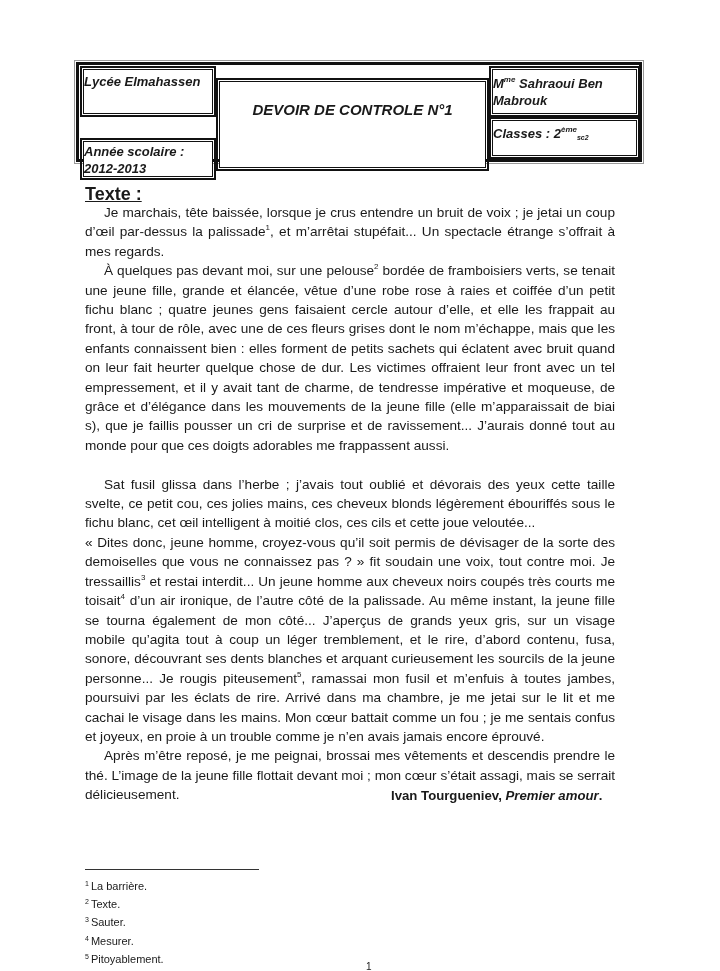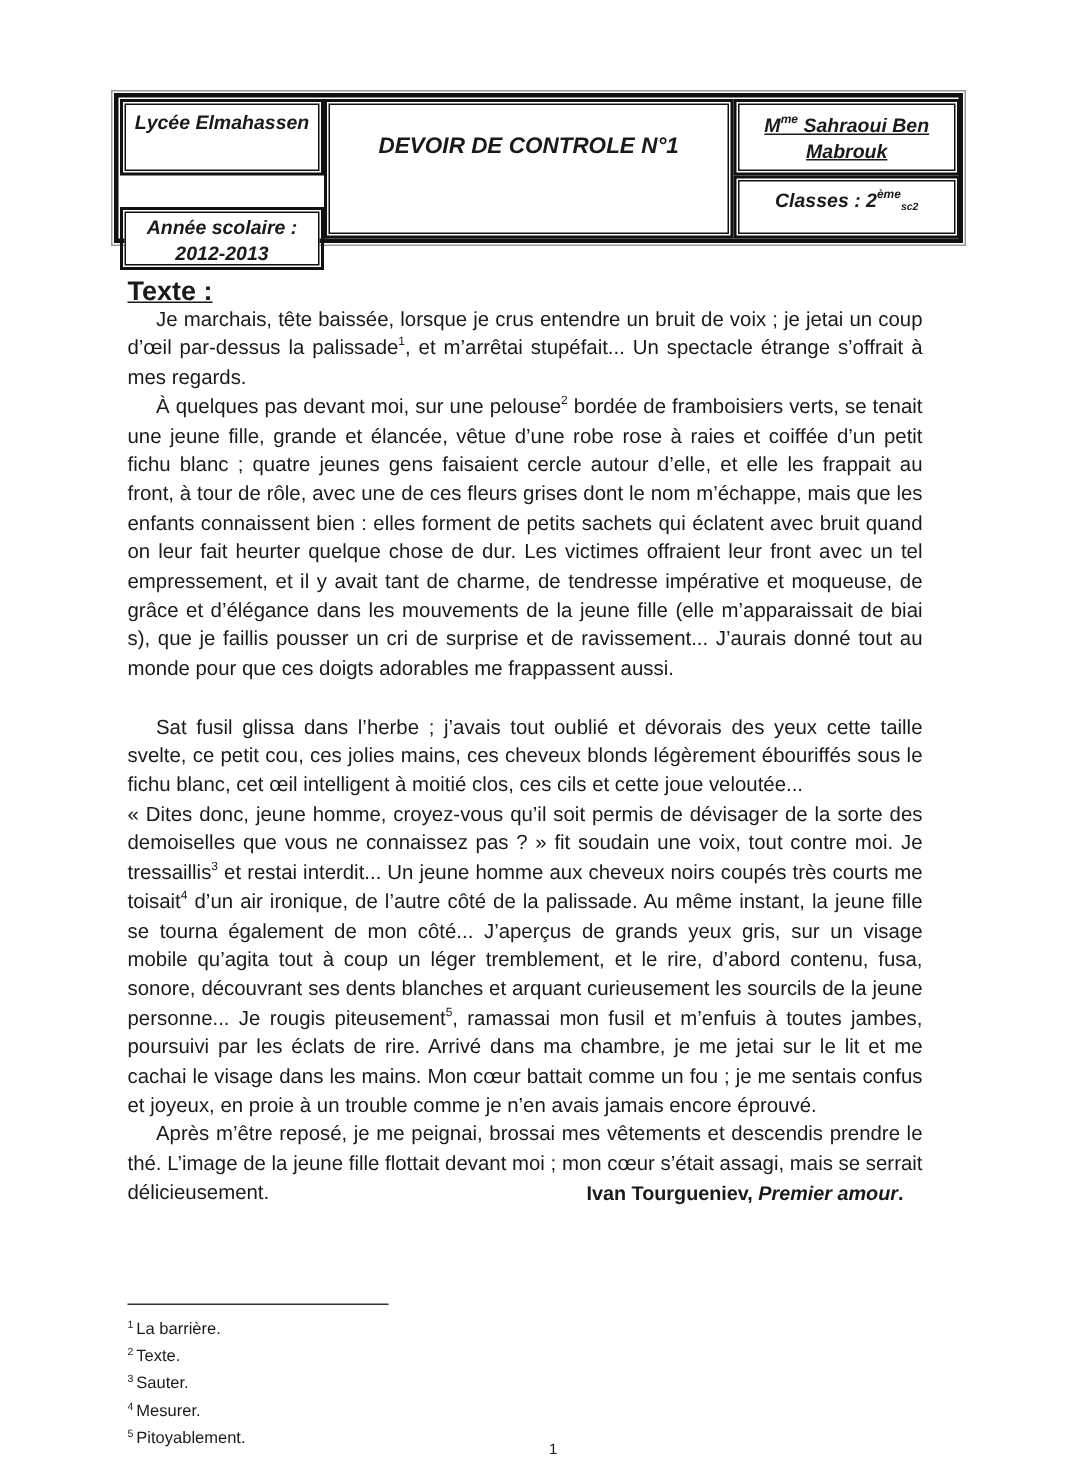--- a/index.html
+++ b/index.html
@@ -6,26 +6,26 @@
     body { width: 720px; height: 971px; position: relative; overflow: hidden;
            font-family: "Liberation Sans", "DejaVu Sans", sans-serif; color: #1a1a1a; }
     .page { position: absolute; left: 0; top: 0; width: 720px; height: 971px; }
 
     
     .header-table { position: absolute; left: 76px; top: 62px; width: 566px; height: 100px;
                     border: 3px solid #111; box-sizing: border-box; background: #fff;
                     outline: 1px solid #999; outline-offset: 1px; }
     .hcell { position: absolute; box-sizing: border-box; border: 1px solid #111;
              outline: 2px solid #111; outline-offset: 1px; background: #fff;
-             font-style: italic; font-weight: bold; font-size: 13px; text-align: center; }
+             font-style: italic; font-weight: bold; font-size: 13px; text-align: left; }
     .c-school { left: 4px; top: 4px; width: 130px; height: 45px; padding-top: 4px; }
     .c-year { left: 4px; top: 55px; width: 130px; height: 36px; line-height: 17px; padding-top: 1px; margin-top: 21px; }
-    .c-title { left: 140px; top: 4px; width: 267px; height: 87px; font-size: 15px;
+    .c-title { left: 140px; top: 16px; width: 267px; height: 87px; font-size: 15px;
                display: flex; align-items: center; justify-content: center; padding-bottom: 30px; }
-    .c-teacher { left: 413px; top: 4px; width: 145px; height: 45px; line-height: 17px; padding-top: 1px; text-decoration: underline; }
+    .c-teacher { left: 413px; top: 4px; width: 145px; height: 45px; line-height: 17px; padding-top: 1px; }
     .c-classes { left: 413px; top: 55px; width: 145px; height: 36px; padding-top: 4px; }
     sup.s { font-size: 8px; vertical-align: 6px; font-style: italic; }
     sub.s { font-size: 7px; vertical-align: -2px; }
 
     
     .section-title { position: absolute; left: 85px; top: 184px; font-weight: bold;
                      font-size: 18px; text-decoration: underline; }
     .text-body { position: absolute; left: 85px; top: 203px; width: 530px;
                  font-size: 13.6px; line-height: 19.4px; text-align: justify; }
     .text-body p { margin: 0; }

